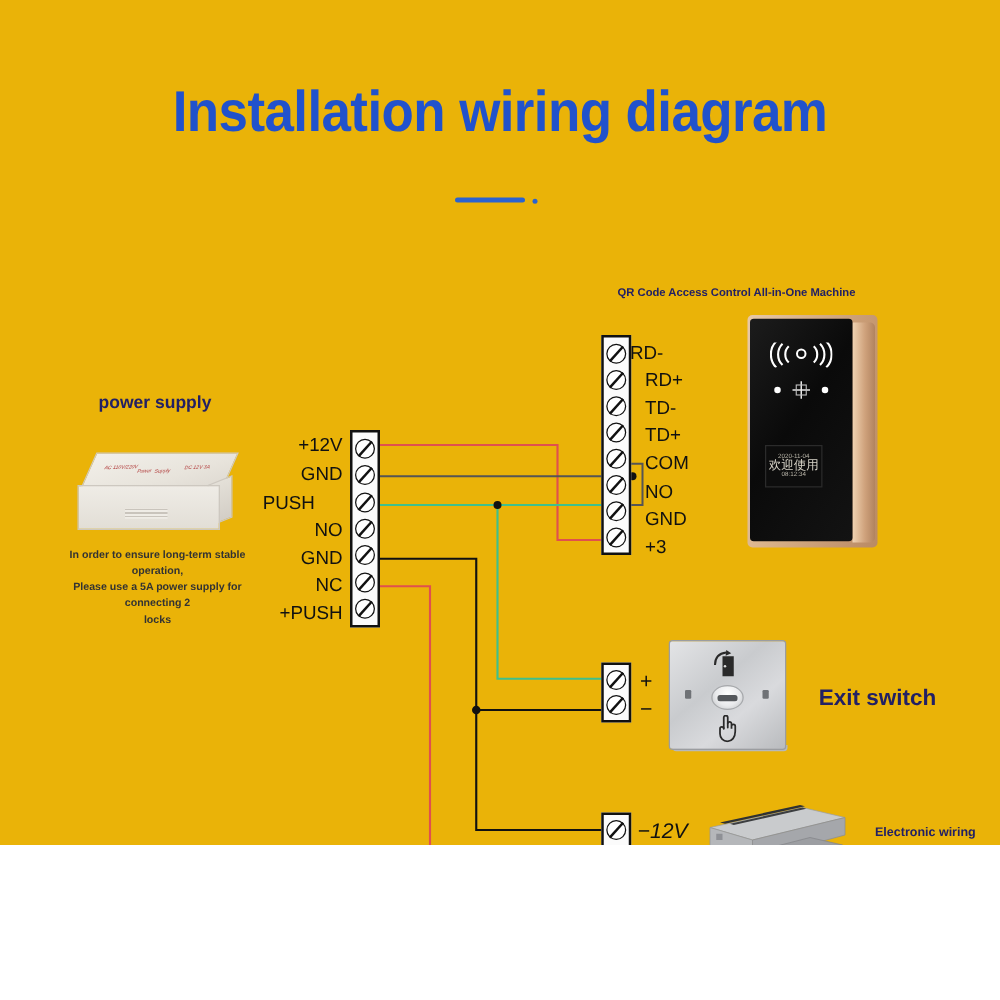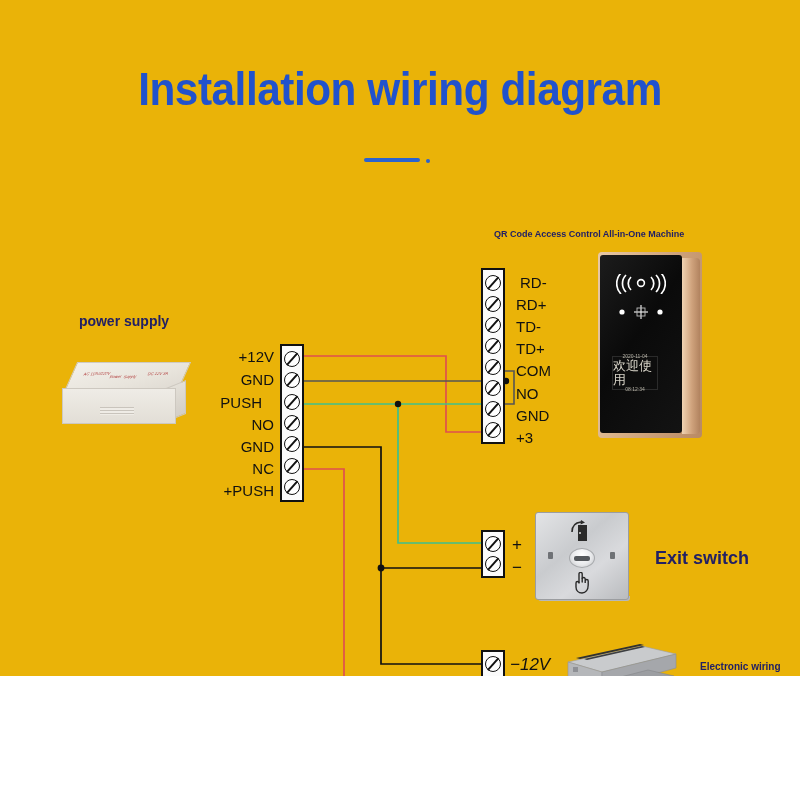--- a/index.html
+++ b/index.html
@@ -157,21 +157,21 @@
   #lcd {
     position: absolute; left: 14px; top: 104px;
     width: 44px; height: 32px;
     background: #0d0d0d;
     border: 1px solid #2b2b2b;
     display: flex; flex-direction: column;
     align-items: center; justify-content: center;
     line-height: 1.05;
   }
   #lcd div { color: #b8b4a8; font-size: 5px; font-family: "Liberation Sans", sans-serif; }
-  #lcd .cn { font-size: 13px; color: #d8d4c8; letter-spacing: 0px; }
+  #lcd .cn { font-size: 10px; color: #d8d4c8; letter-spacing: 0px; }
 
   
   #exitplate { left: 535px; top: 512px; width: 96px; height: 92px; }
   #exitplate .plate {
     position: absolute; left: 0; top: 0; width: 92px; height: 86px;
     background: linear-gradient(140deg,#e3e4e6 0%,#c9cbce 40%,#d9dadd 65%,#b9bbbe 100%);
     border: 1px solid #9b9da0;
     border-radius: 3px;
   }
   #exitplate .shadow {
@@ -232,49 +232,54 @@
     <div class="top"></div>
     <div class="side"></div>
     <div class="front"></div>
     <div class="vent"></div>
     <div class="redtxt" style="left:22px; top:9px;">AC 110V/220V</div>
     <div class="redtxt" style="left:48px; top:12px;">Power</div>
     <div class="redtxt" style="left:62px; top:12px;">Supply</div>
     <div class="redtxt" style="left:86px; top:9px;">DC 12V 3A</div>
   </div>
 
+  <div class="abs note" style="left:50px; top:437px; width:152px;">
+    <div>In order to ensure long-term stable operation,</div>
+    <div>Please use a 5A power supply for connecting 2</div>
+    <div>locks</div>
+  </div>
 
   <div class="abs tblock" id="left-block" style="left:280px; top:344px; width:24px; height:158px;">
     <div class="screw"></div>
     <div class="screw"></div>
     <div class="screw"></div>
     <div class="screw"></div>
     <div class="screw"></div>
     <div class="screw"></div>
     <div class="screw"></div>
   </div>
   <div class="tlabel left" style="left:180px; top:348px; width:94px;">+12V</div>
   <div class="tlabel left" style="left:180px; top:371px; width:94px;">GND</div>
-  <div class="tlabel left" style="left:168px; top:394px; width:94px;">PUSH</div>
+  <div class="tlabel left" style="left:184px; top:394px; width:94px;text-align:center;">PUSH</div>
   <div class="tlabel left" style="left:180px; top:416px; width:94px;">NO</div>
   <div class="tlabel left" style="left:180px; top:438px; width:94px;">GND</div>
   <div class="tlabel left" style="left:180px; top:460px; width:94px;">NC</div>
   <div class="tlabel left" style="left:180px; top:482px; width:94px;">+PUSH</div>
 
   <div class="abs tblock" id="right-block" style="left:481px; top:268px; width:24px; height:176px;">
     <div class="screw"></div>
     <div class="screw"></div>
     <div class="screw"></div>
     <div class="screw"></div>
     <div class="screw"></div>
     <div class="screw"></div>
     <div class="screw"></div>
     <div class="screw"></div>
   </div>
-  <div class="tlabel right" style="left:520px; top:274px;">RD-</div>
+  <div class="tlabel right" style="left:504px; top:274px;">RD-</div>
   <div class="tlabel right" style="left:516px; top:296px;">RD+</div>
   <div class="tlabel right" style="left:516px; top:318px;">TD-</div>
   <div class="tlabel right" style="left:516px; top:340px;text-align:center;">TD+</div>
   <div class="tlabel right" style="left:516px; top:362px;">COM</div>
   <div class="tlabel right" style="left:516px; top:385px;">NO</div>
   <div class="tlabel right" style="left:516px; top:407px;">GND</div>
   <div class="tlabel right" style="left:516px; top:429px;">+3</div>
 
   <div class="abs cap-blue" style="left:494px; top:229px; font-size:9px;">QR Code Access Control All-in-One Machine</div>
 

